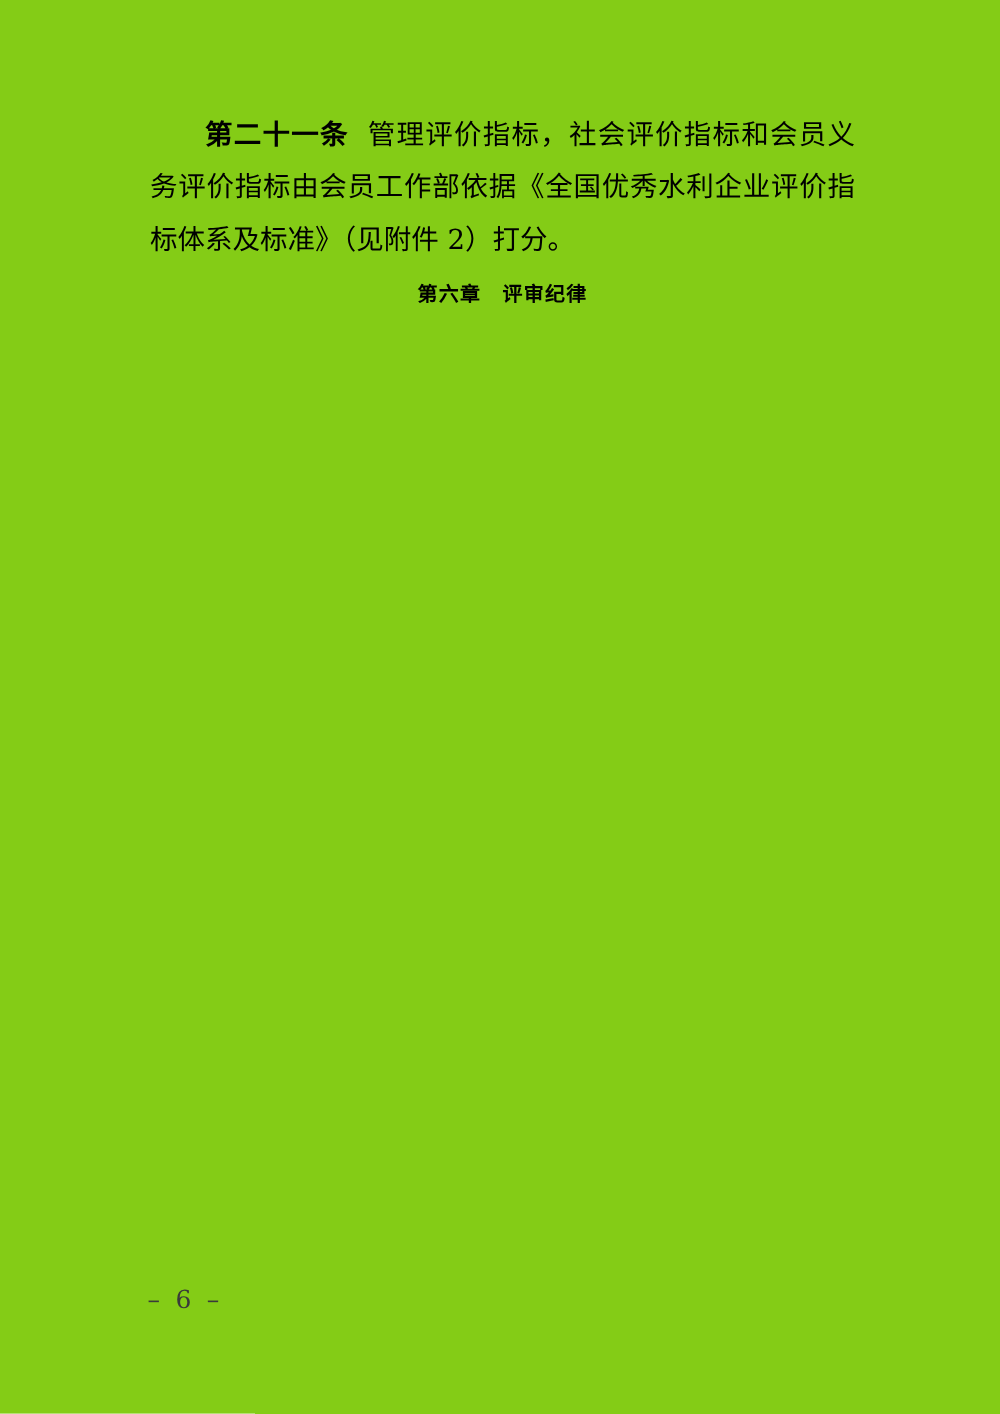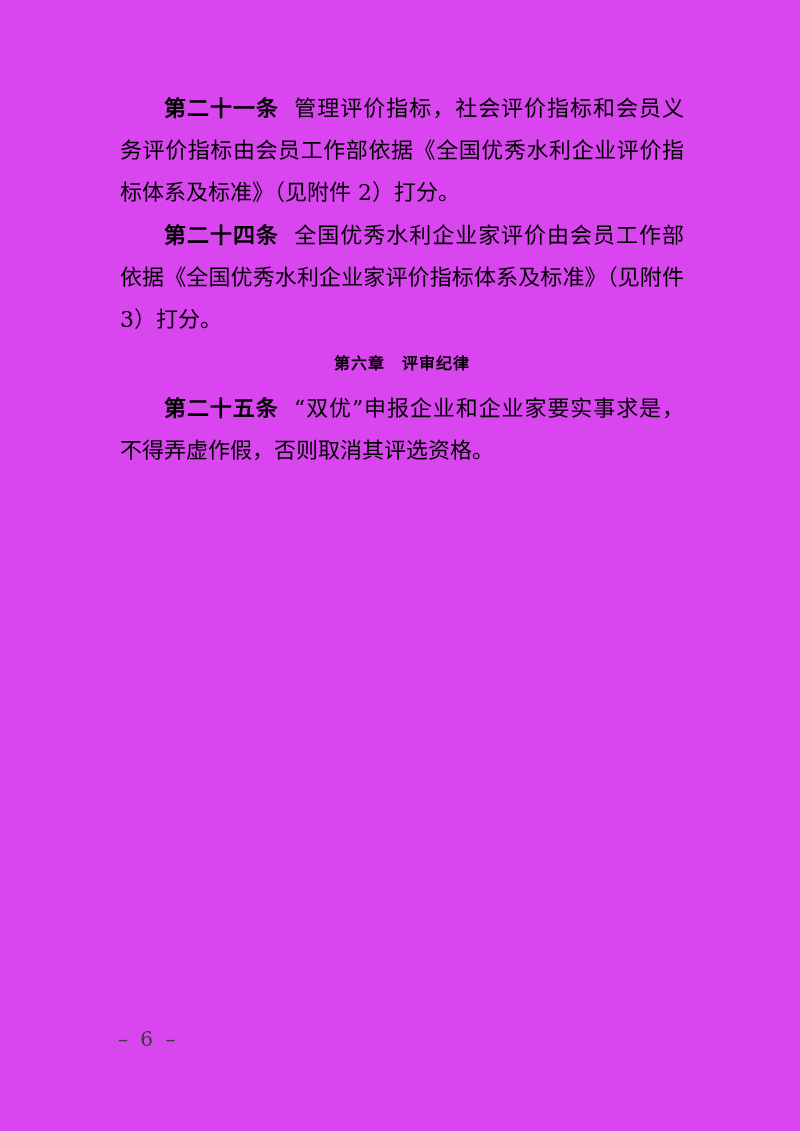--- a/index.html
+++ b/index.html
@@ -4,21 +4,21 @@
 <style>
   html, body {
     margin: 0;
     padding: 0;
     background: #ffffff;
   }
   .page {
     position: relative;
     width: 800px;
     height: 1131px;
-    background: #d946ef;
+    background: #84cc16;
     overflow: hidden;
     font-family: "DejaVu Serif", "Liberation Serif", serif;
     color: #000000;
   }
   .doc {
     position: absolute;
     top: 87px;
     left: 120px;
     width: 564px;
     font-size: 22px;
@@ -57,24 +57,22 @@
 </head>
 <body>
 
 <div class="page">
   <div class="doc">
 
     <p class="para"><span class="term">第二十一条</span><span>管理评价指标，社会评价指标和会员义务评价指标由会员工作部依据《全国优秀水利企业评价指标体系及标准》（见附件 2）打分。</span></p>
 
 
 
-    <p class="para"><span class="term">第二十四条</span><span>全国优秀水利企业家评价由会员工作部依据《全国优秀水利企业家评价指标体系及标准》（见附件 3）打分。</span></p>
 
     <h2 class="chapter">第六章　评审纪律</h2>
 
-    <p class="para"><span class="term">第二十五条</span><span>“双优”申报企业和企业家要实事求是，不得弄虚作假，否则取消其评选资格。</span></p>
 
 
 
   </div>
 
   <div class="page-number">– 6 –</div>
 </div>
 
 </body></html>

